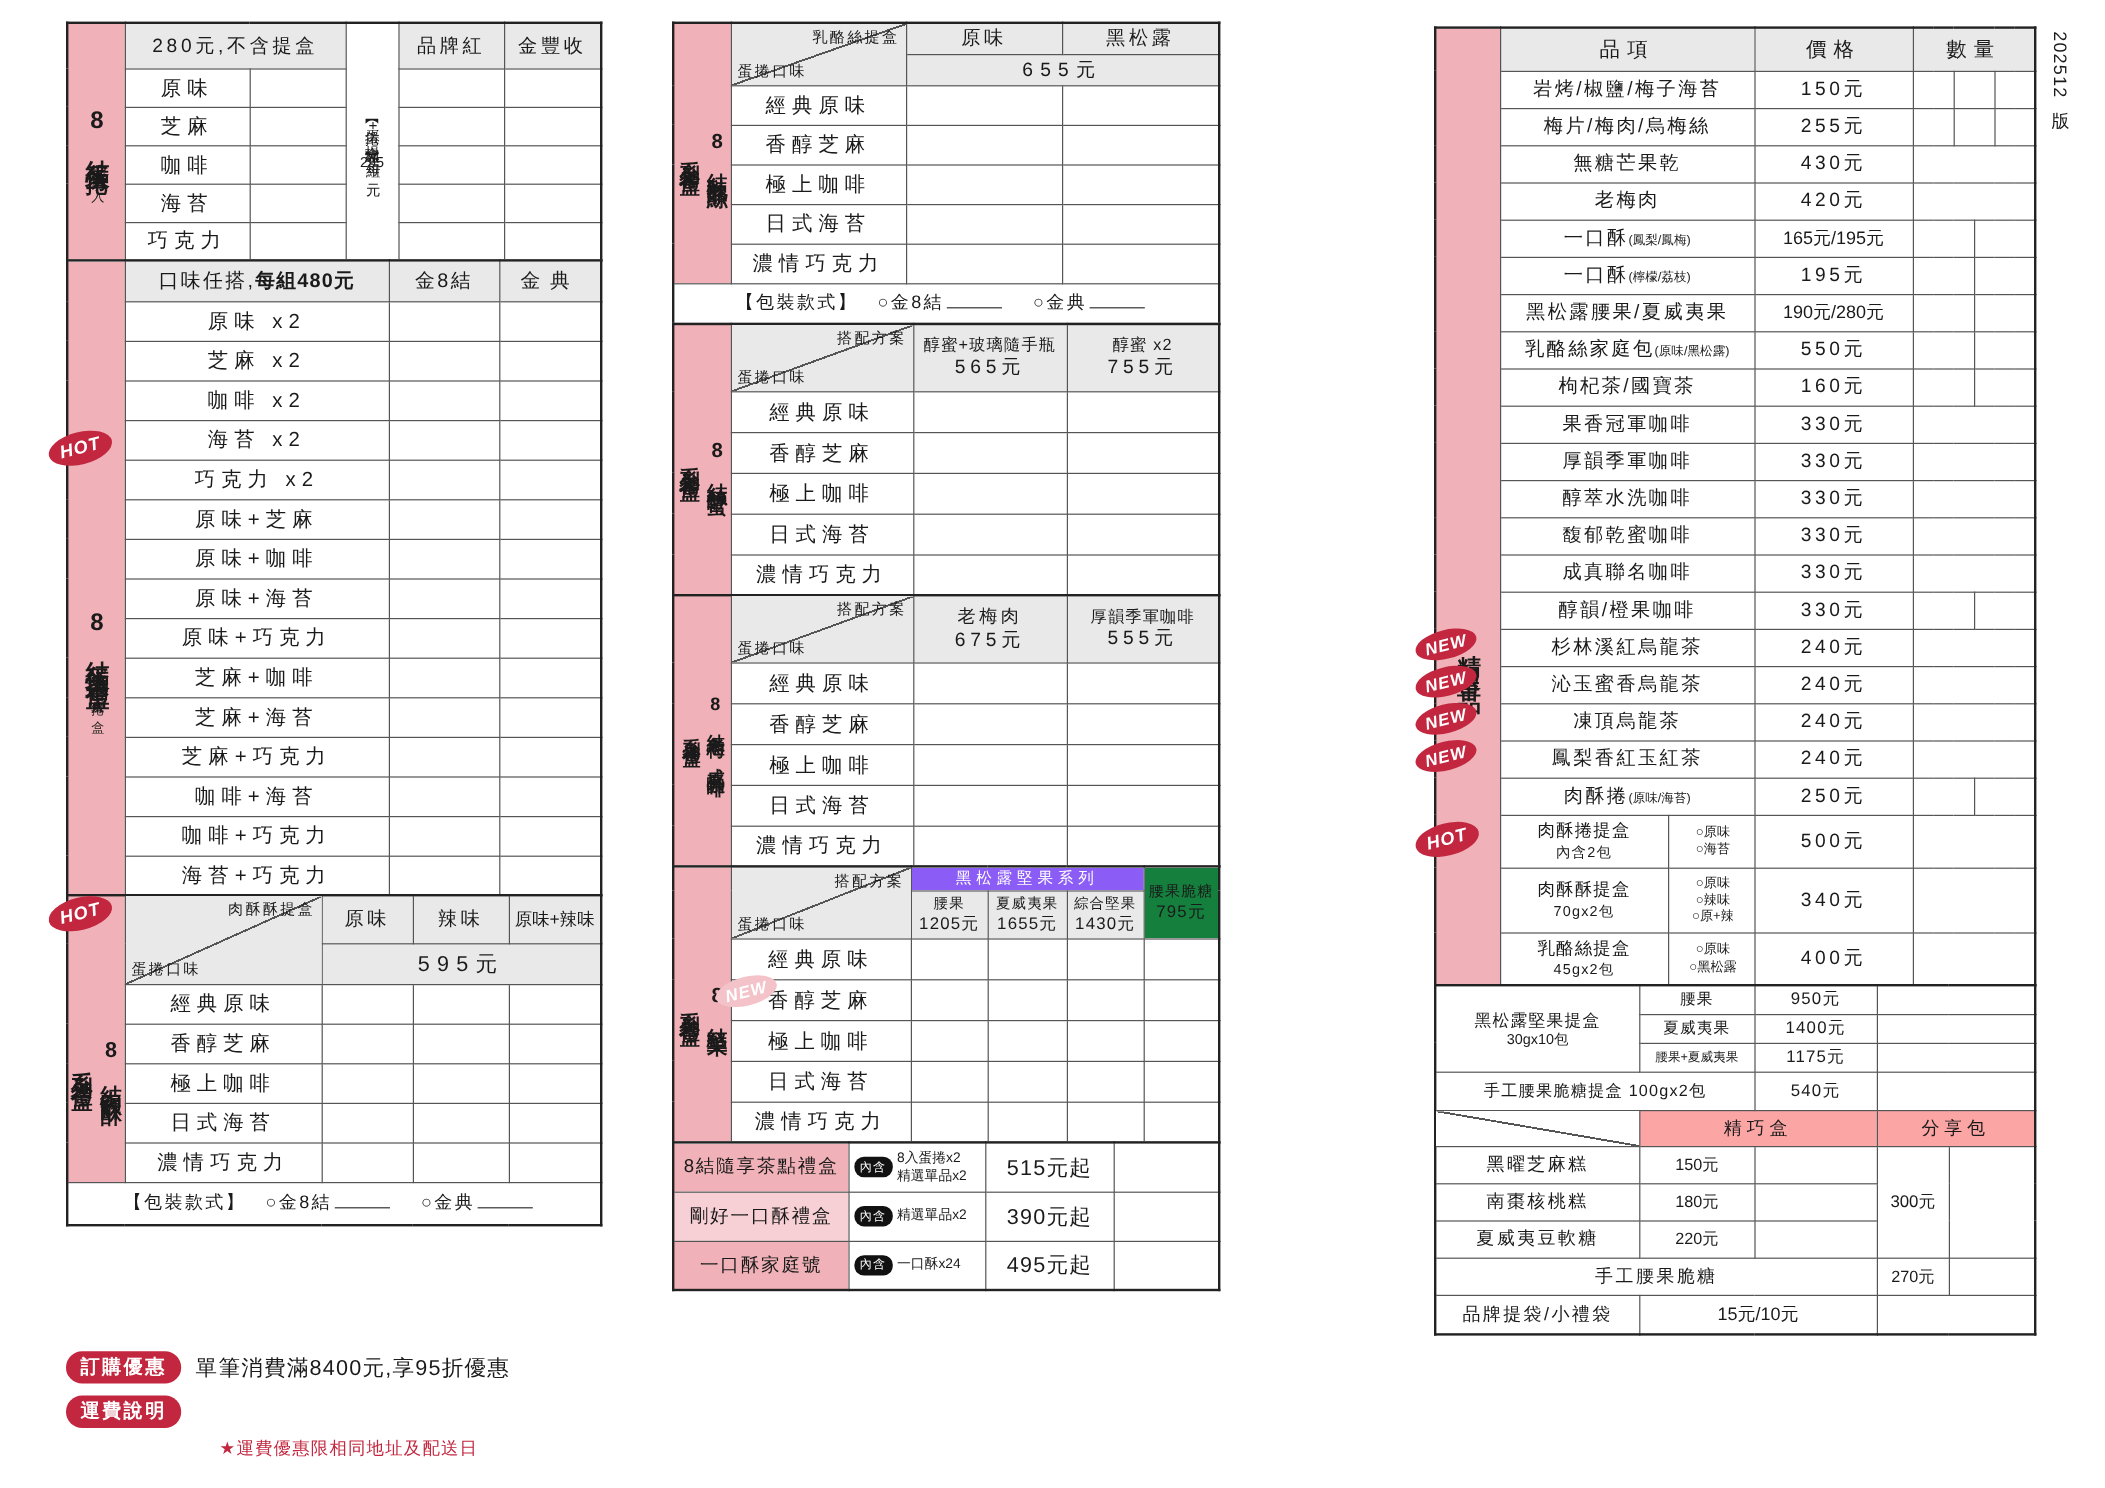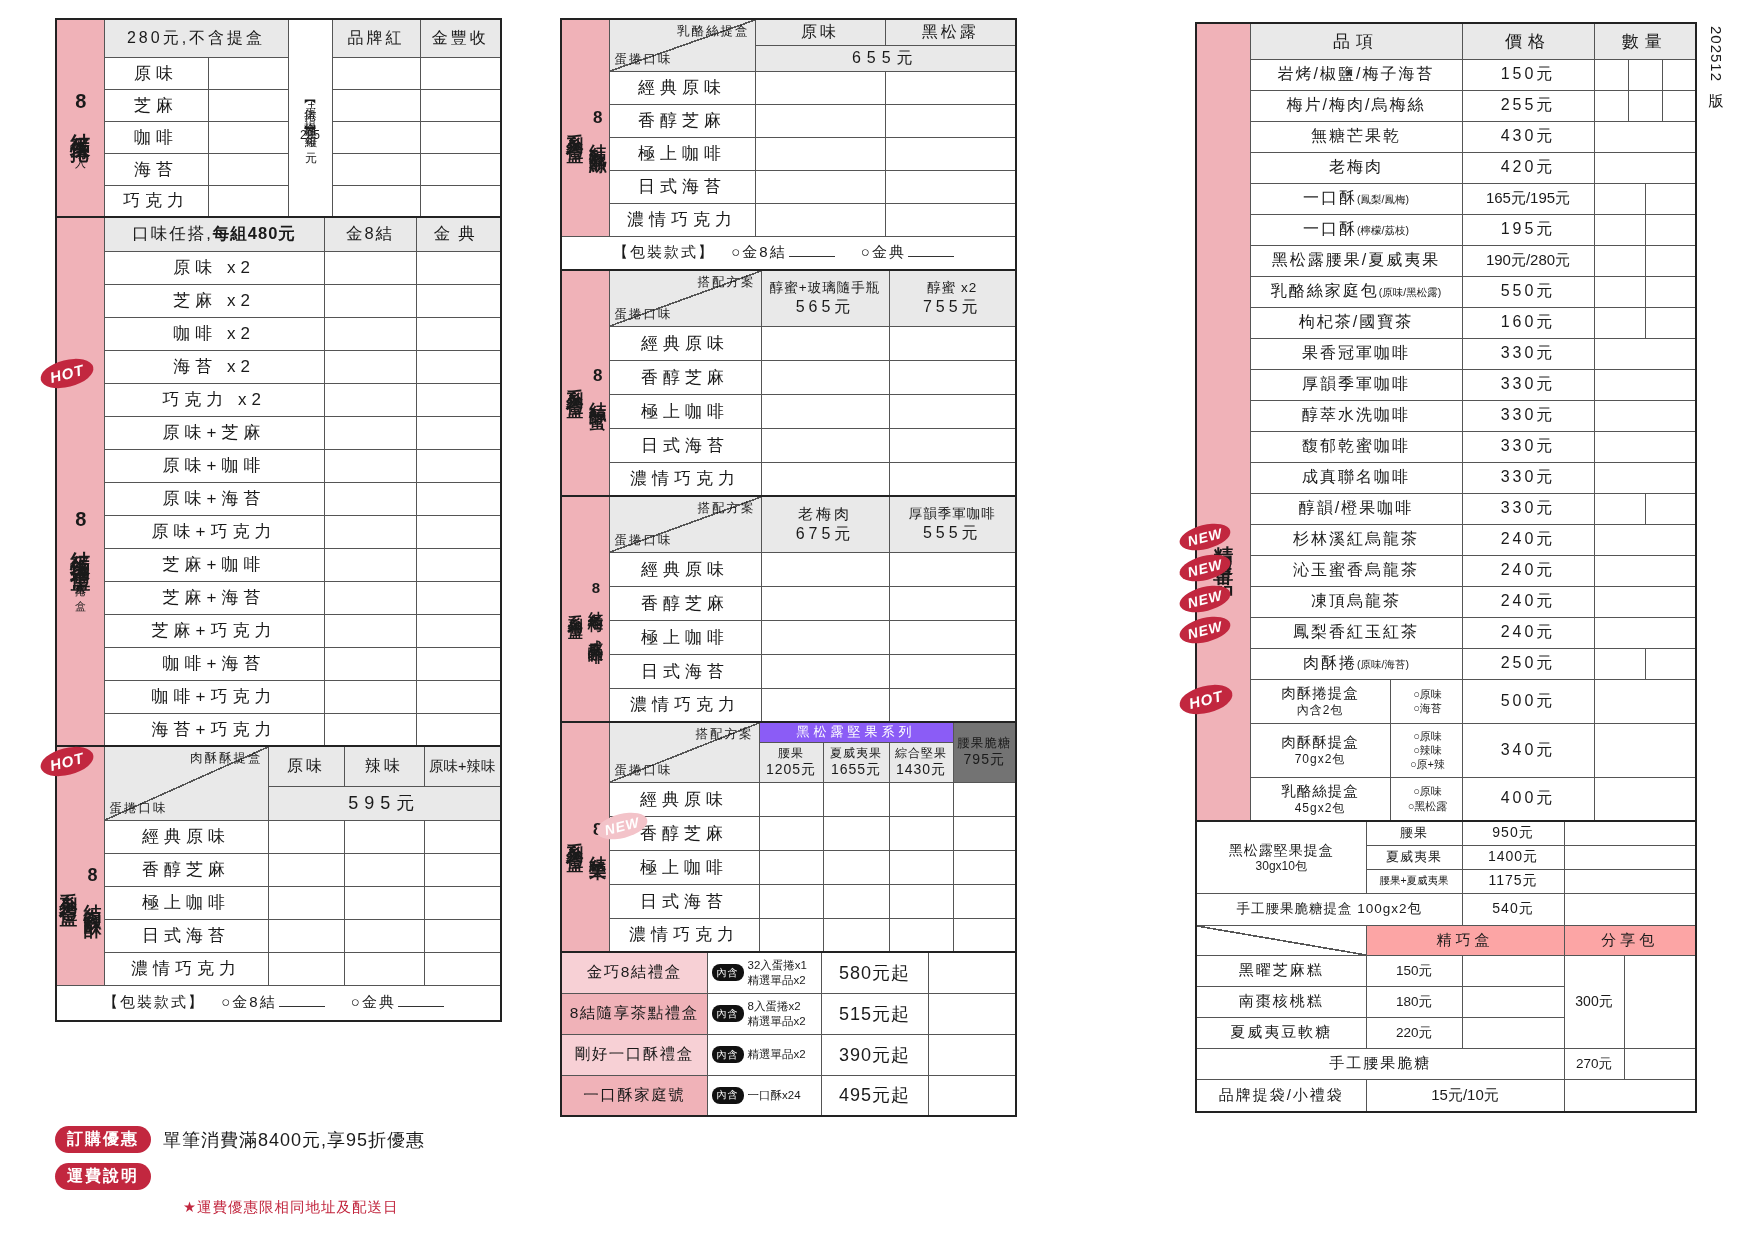--- a/index.html
+++ b/index.html
@@ -74,21 +74,21 @@
   .pack .blank{display:inline-block;width:46px;height:14px;border-bottom:1.5px solid #333;margin:0 10px 0 2px}
   .pack span[data-name="packaging-option"]{margin-left:10px}
 
   
   #tm1 .sbwrap,#tm2 .sbwrap,#tm3 .sbwrap,#tm4 .sbwrap{justify-content:center}
   #tm1 .vup,#tm2 .vup,#tm4 .vup{font-size:17px;font-weight:bold;letter-spacing:4px}
   #tm3 .vup{font-size:15px;font-weight:bold;letter-spacing:3px}
   .two .cn{font-size:13.5px;letter-spacing:1px;line-height:1.25}
   .two .cp{font-size:16px;letter-spacing:4px;line-height:1.25}
   .band{background:#8b5cf6;color:#fff;font-size:13px;letter-spacing:4px}
-  .col4w{background:#737373}
+  .col4w{background:#15803d}
   .col4w .cn{font-size:12.5px;letter-spacing:1px}
   .col4w .cp{font-size:14px;letter-spacing:1px}
   #tm4 .two.hdr .cn{font-size:12px}
   #tm4 .two.hdr .cp{font-size:14px;letter-spacing:1px}
 
   .gift-name{font-size:15.5px;letter-spacing:1.5px}
   .tone-dark{background:#f0b2b8}
   .tone-light{background:#f7d0d5}
   .gift-contains{padding:2px}
   .gc-wrap{display:flex;align-items:center;justify-content:flex-start;gap:4px;padding-left:4px}
@@ -642,34 +642,20 @@
 
   <table class="tbl" id="tm5" data-name="combo-giftbox-table">
     <colgroup>
         <col style="width:146px">
         <col style="width:114px">
         <col style="width:107px">
         <col style="width:88px">
       </colgroup>
     <tbody data-name="combo-giftbox-rows">
         <tr data-name="gift-row">
-          <td class="gift-name tone-light" data-name="gift-name">金巧8結禮盒</td>
-          <td class="gift-contains" data-name="gift-contents">
-            <span class="gc-wrap">
-              <span class="inc" data-name="contains-badge">內含</span>
-              <span class="inc-lines">
-                <span>32入蛋捲x1</span>
-                <span>精選單品x2</span>
-              </span>
-            </span>
-          </td>
-          <td class="gift-price" data-name="price-cell">580元起</td>
-          <td class="qty" data-name="qty-cell"></td>
-        </tr>
-        <tr data-name="gift-row">
           <td class="gift-name tone-dark" data-name="gift-name">8結隨享茶點禮盒</td>
           <td class="gift-contains" data-name="gift-contents">
             <span class="gc-wrap">
               <span class="inc" data-name="contains-badge">內含</span>
               <span class="inc-lines">
                 <span>8入蛋捲x2</span>
                 <span>精選單品x2</span>
               </span>
             </span>
           </td>

